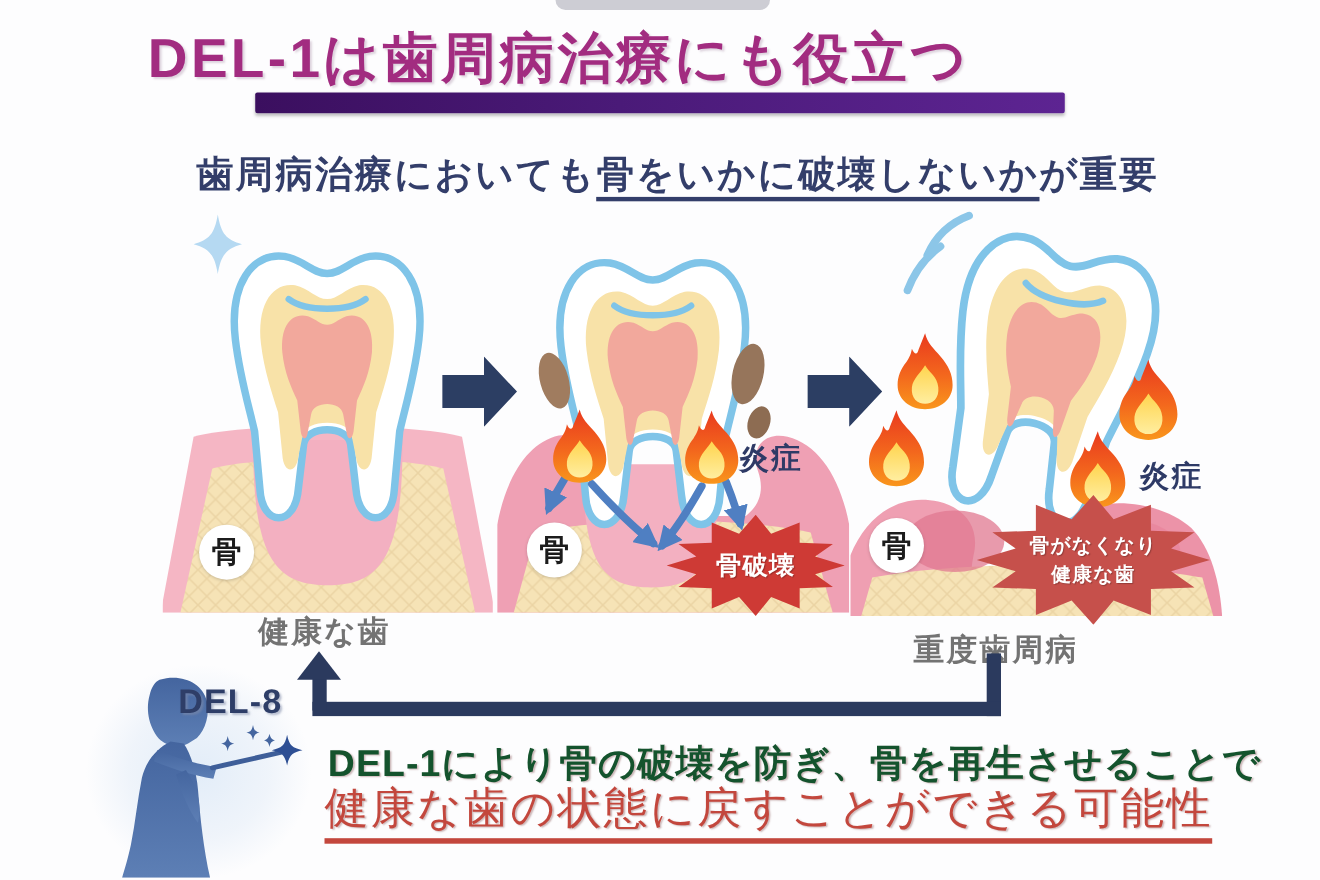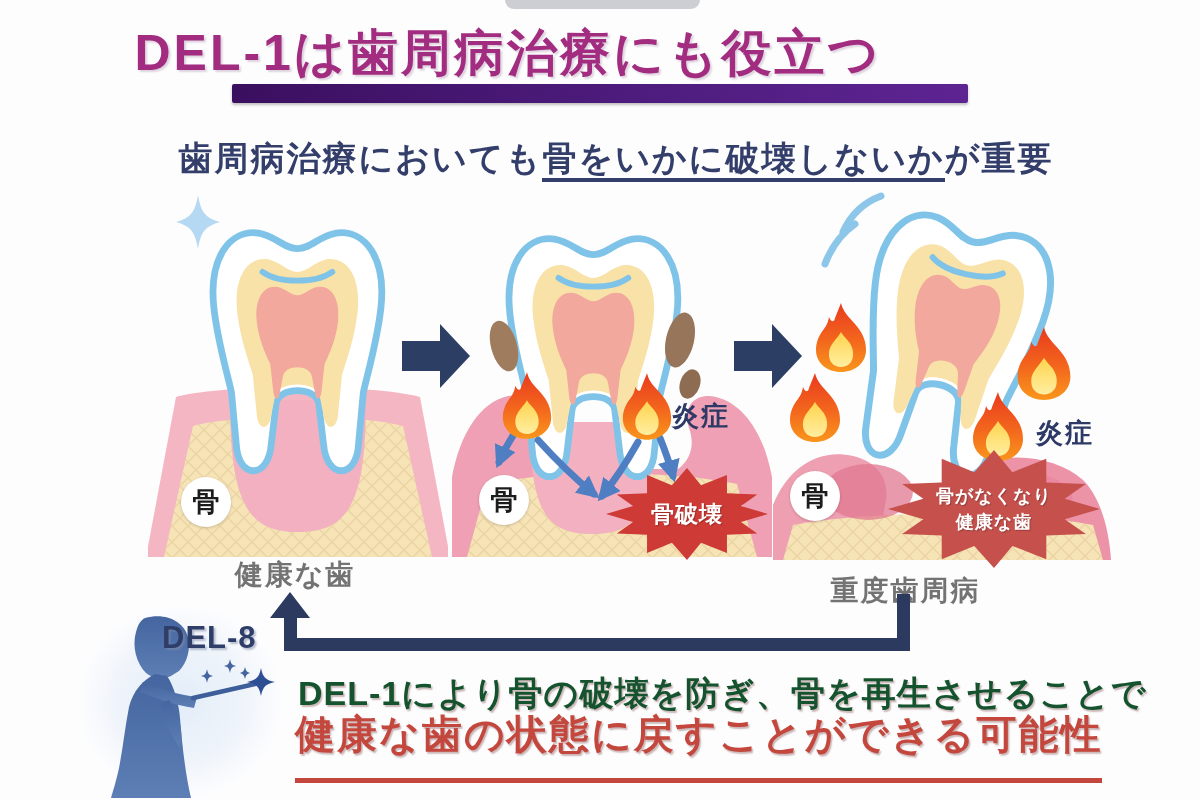--- a/index.html
+++ b/index.html
@@ -72,23 +72,23 @@
     left:162px;top:620px;font-size:31px;font-weight:bold;color:#2e3e68;letter-spacing:1px;
     text-shadow:2px 2px 2px rgba(130,140,170,.55);
   }
 
   
   .concl1{
     left:298px;top:671px;font-size:34px;font-weight:bold;letter-spacing:1px;
     color:#14532d;text-shadow:1.5px 1.5px 1.5px rgba(90,20,20,.3);
   }
   .concl2{
-    left:295px;top:707px;font-size:40px;font-weight:bold;letter-spacing:2px;
+    left:295px;top:707px;font-size:40px;font-weight:normal;letter-spacing:2px;
     color:#c3473d;text-shadow:1.5px 1.5px 1.5px rgba(90,20,20,.3);
-    border-bottom:5px solid #c3473d;padding-bottom:16px;
+    border-bottom:5px solid #c3473d;padding-bottom:0;
   }
 </style>
 </head>
 <body>
 
 <div id="canvas">
 
   <svg width="0" height="0" style="position:absolute" aria-hidden="true">
     <defs>
       <pattern id="boneP" width="16" height="16" patternUnits="userSpaceOnUse">

